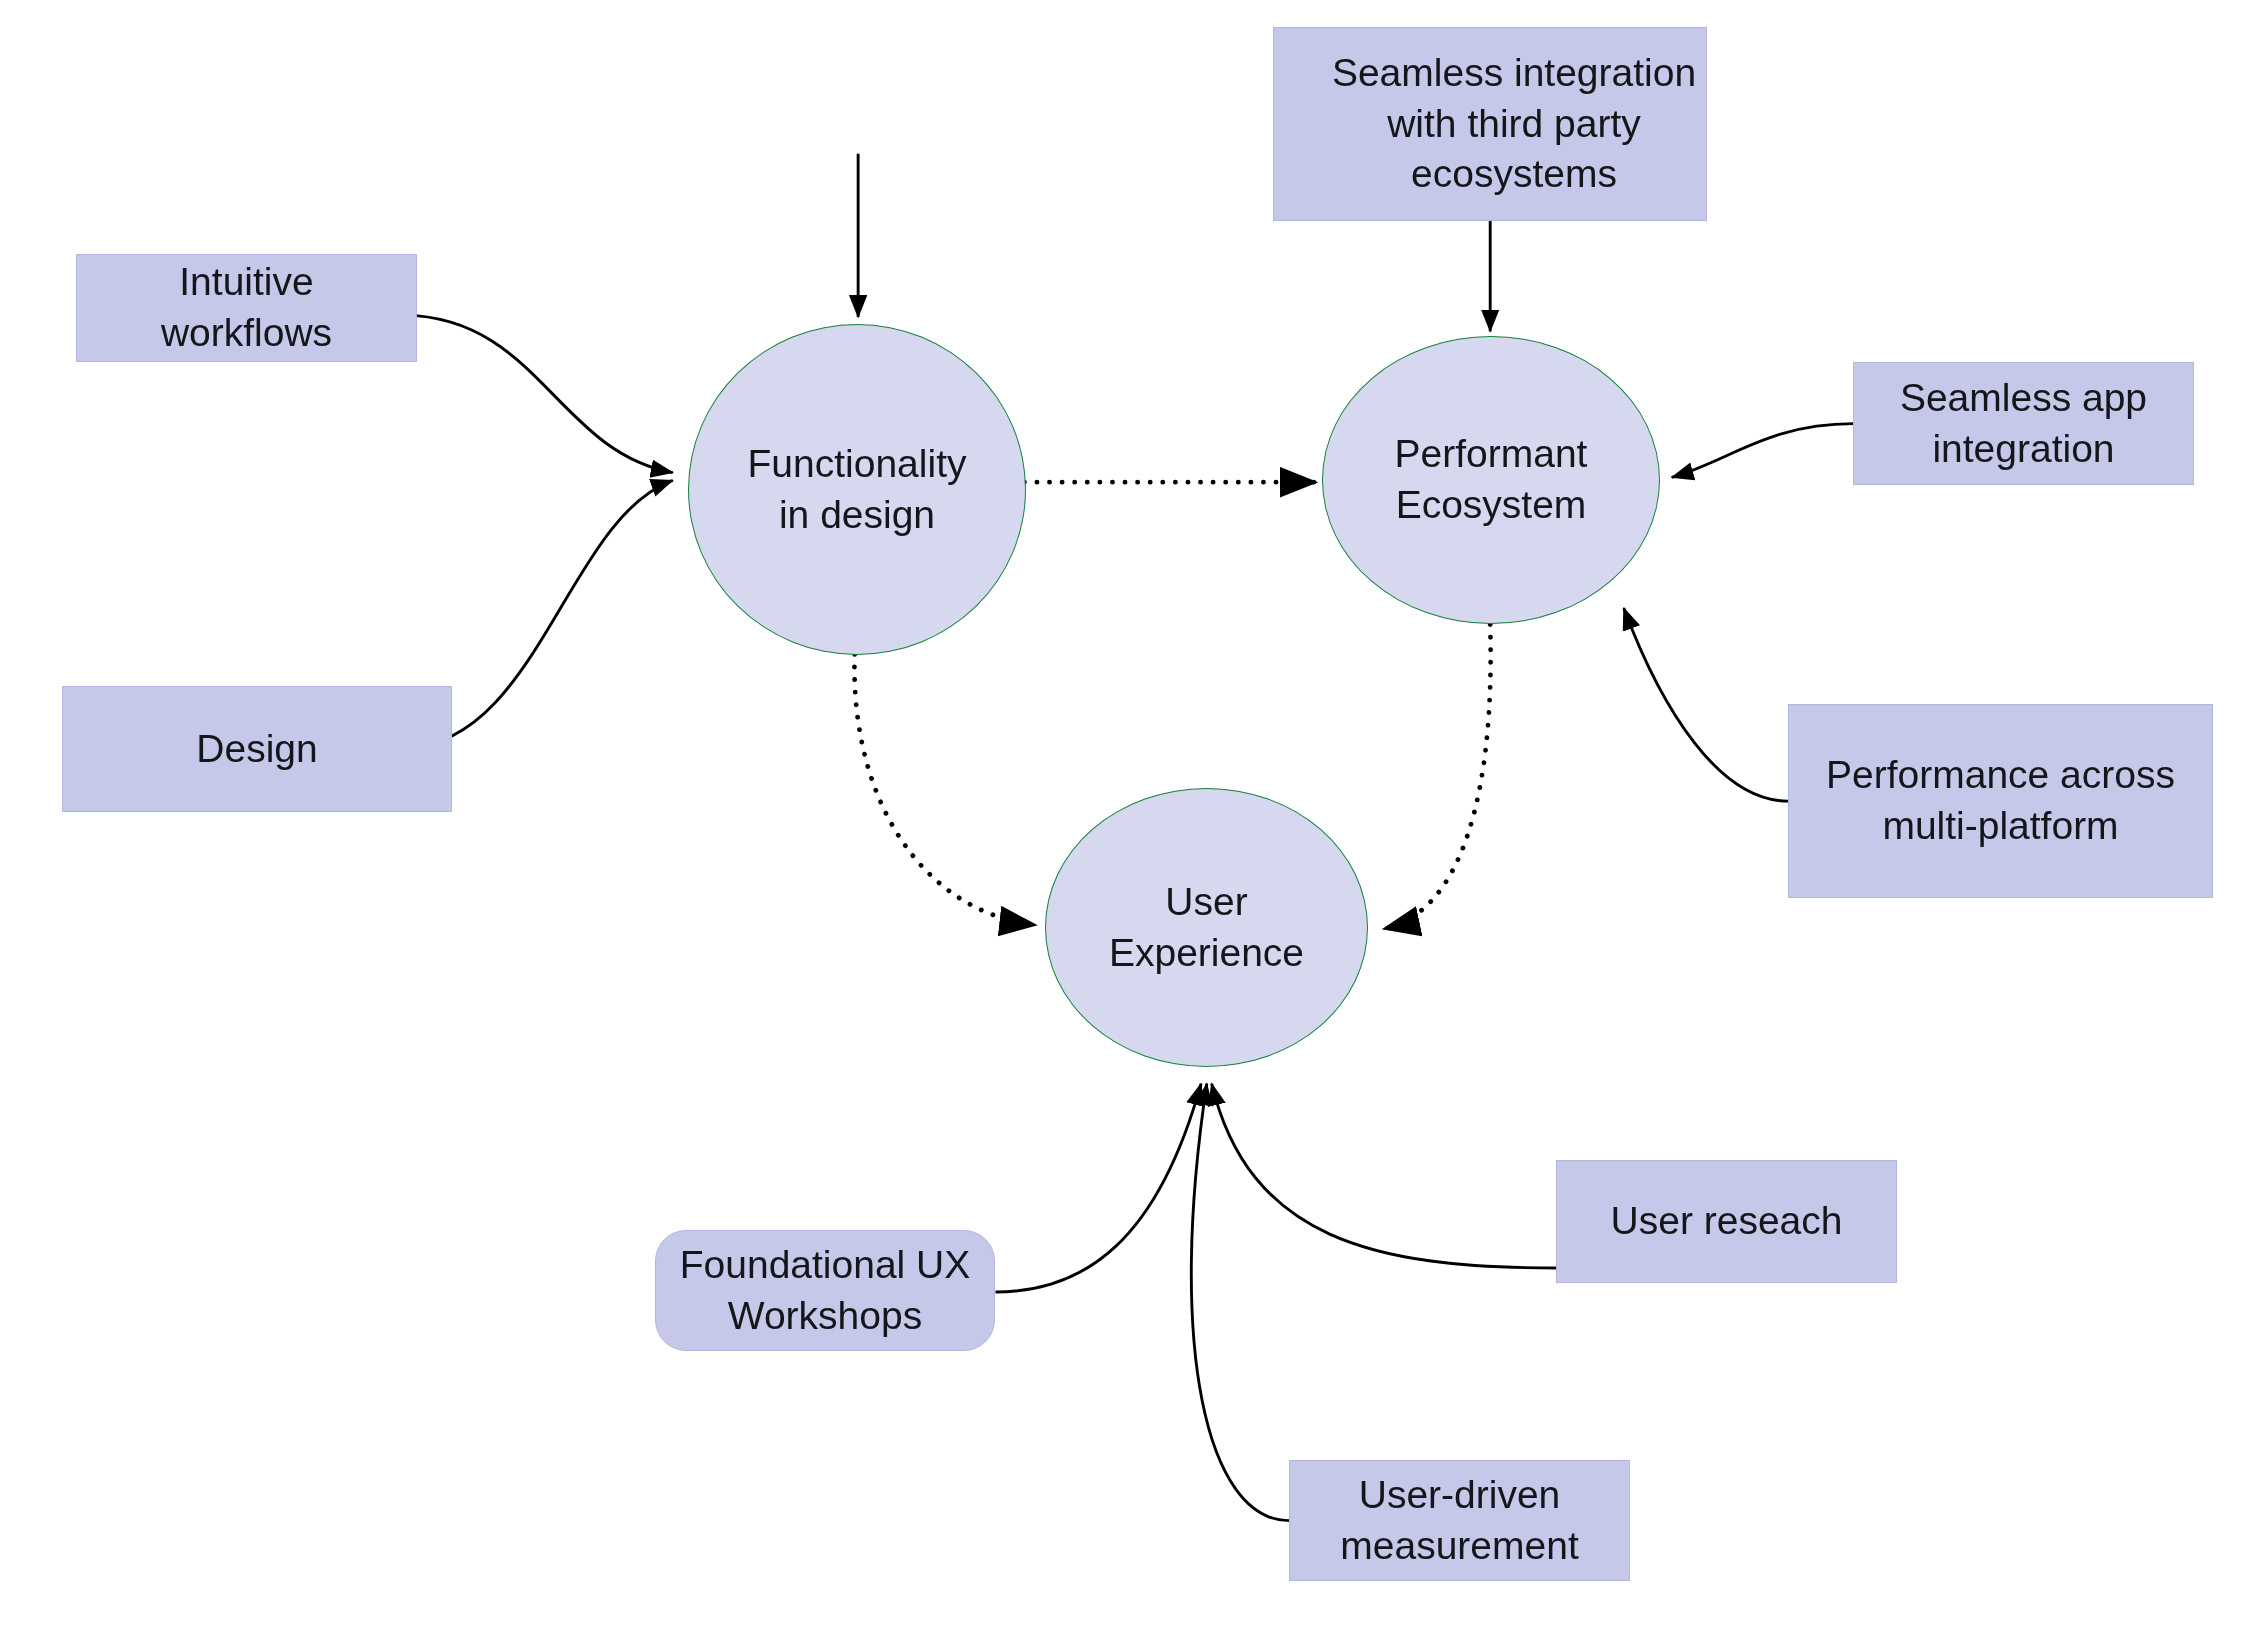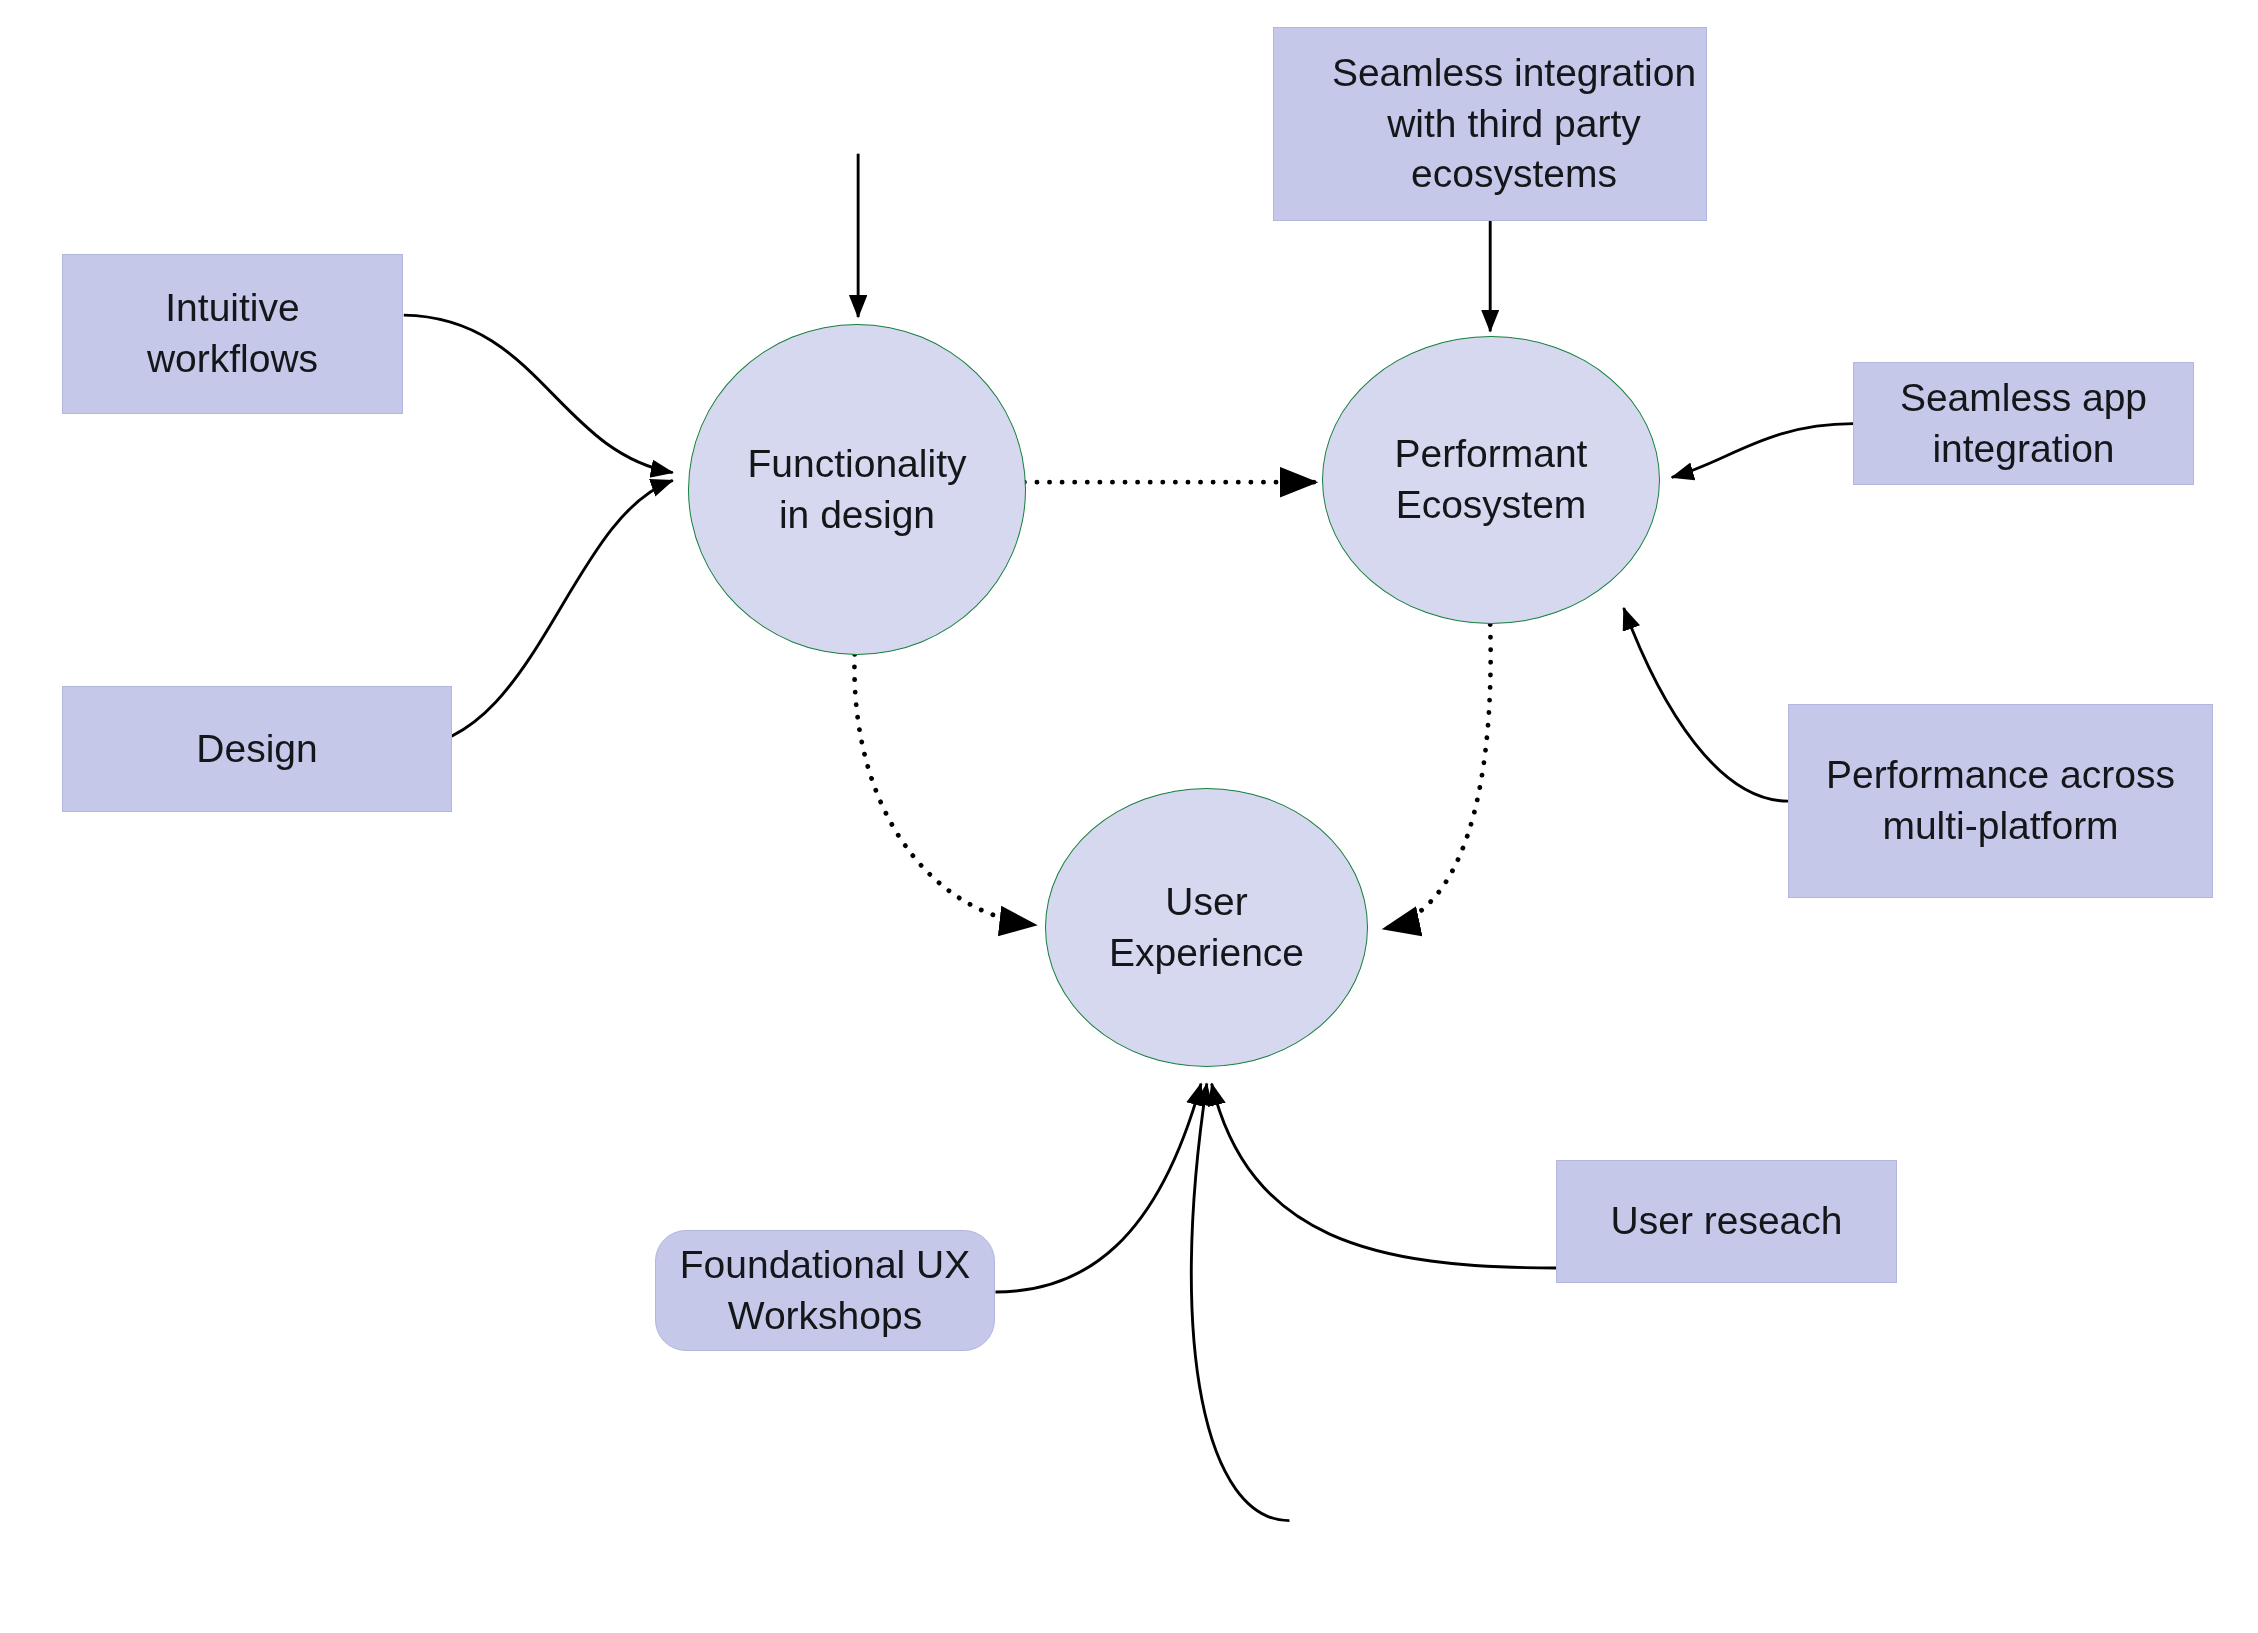--- a/index.html
+++ b/index.html
@@ -88,36 +88,38 @@
     <path d="M 1620,1320 C 1430,1320 1300,1290 1261,1128" fill="none" stroke="#000000" stroke-width="3" marker-end="url(#arrow-solid)"></path>
 
     <path d="M 1342,1583 C 1255,1583 1215,1400 1256,1128" fill="none" stroke="#000000" stroke-width="3" marker-end="url(#arrow-solid)"></path>
   </svg>
 
 
   <div class="node node-box" style="left:1273px; top:27px; width:434px; height:194px;padding-left:48px;">Seamless integration
 with third party
 ecosystems</div>
 
-  <div class="node node-box" style="left:62px; top:254px; width:341px; height:160px;">Intuitive
+  <div class="node node-box" style="left:76px; top:254px; width:341px; height:108px;">Intuitive
 workflows</div>
 
   <div class="node node-box" style="left:62px; top:686px; width:390px; height:126px;">Design</div>
 
   <div class="node node-box" style="left:1853px; top:362px; width:341px; height:123px;">Seamless app
 integration</div>
 
   <div class="node node-box" style="left:1788px; top:704px; width:425px; height:194px;">Performance across
 multi-platform</div>
 
   <div class="node node-box" style="left:655px; top:1230px; width:340px; height:121px;border-radius:31px;">Foundational UX
 Workshops</div>
 
   <div class="node node-box" style="left:1556px; top:1160px; width:341px; height:123px;">User reseach</div>
 
+  <div class="node node-box" style="left:1289px; top:1460px; width:341px; height:121px;">User-driven
+measurement</div>
 
   <div class="node node-circle" style="left:688px; top:324px; width:338px; height:331px;">Functionality
 in design</div>
 
   <div class="node node-circle" style="left:1322px; top:336px; width:338px; height:288px;">Performant
 Ecosystem</div>
 
   <div class="node node-circle" style="left:1045px; top:788px; width:323px; height:279px;">User
 Experience</div>
 

